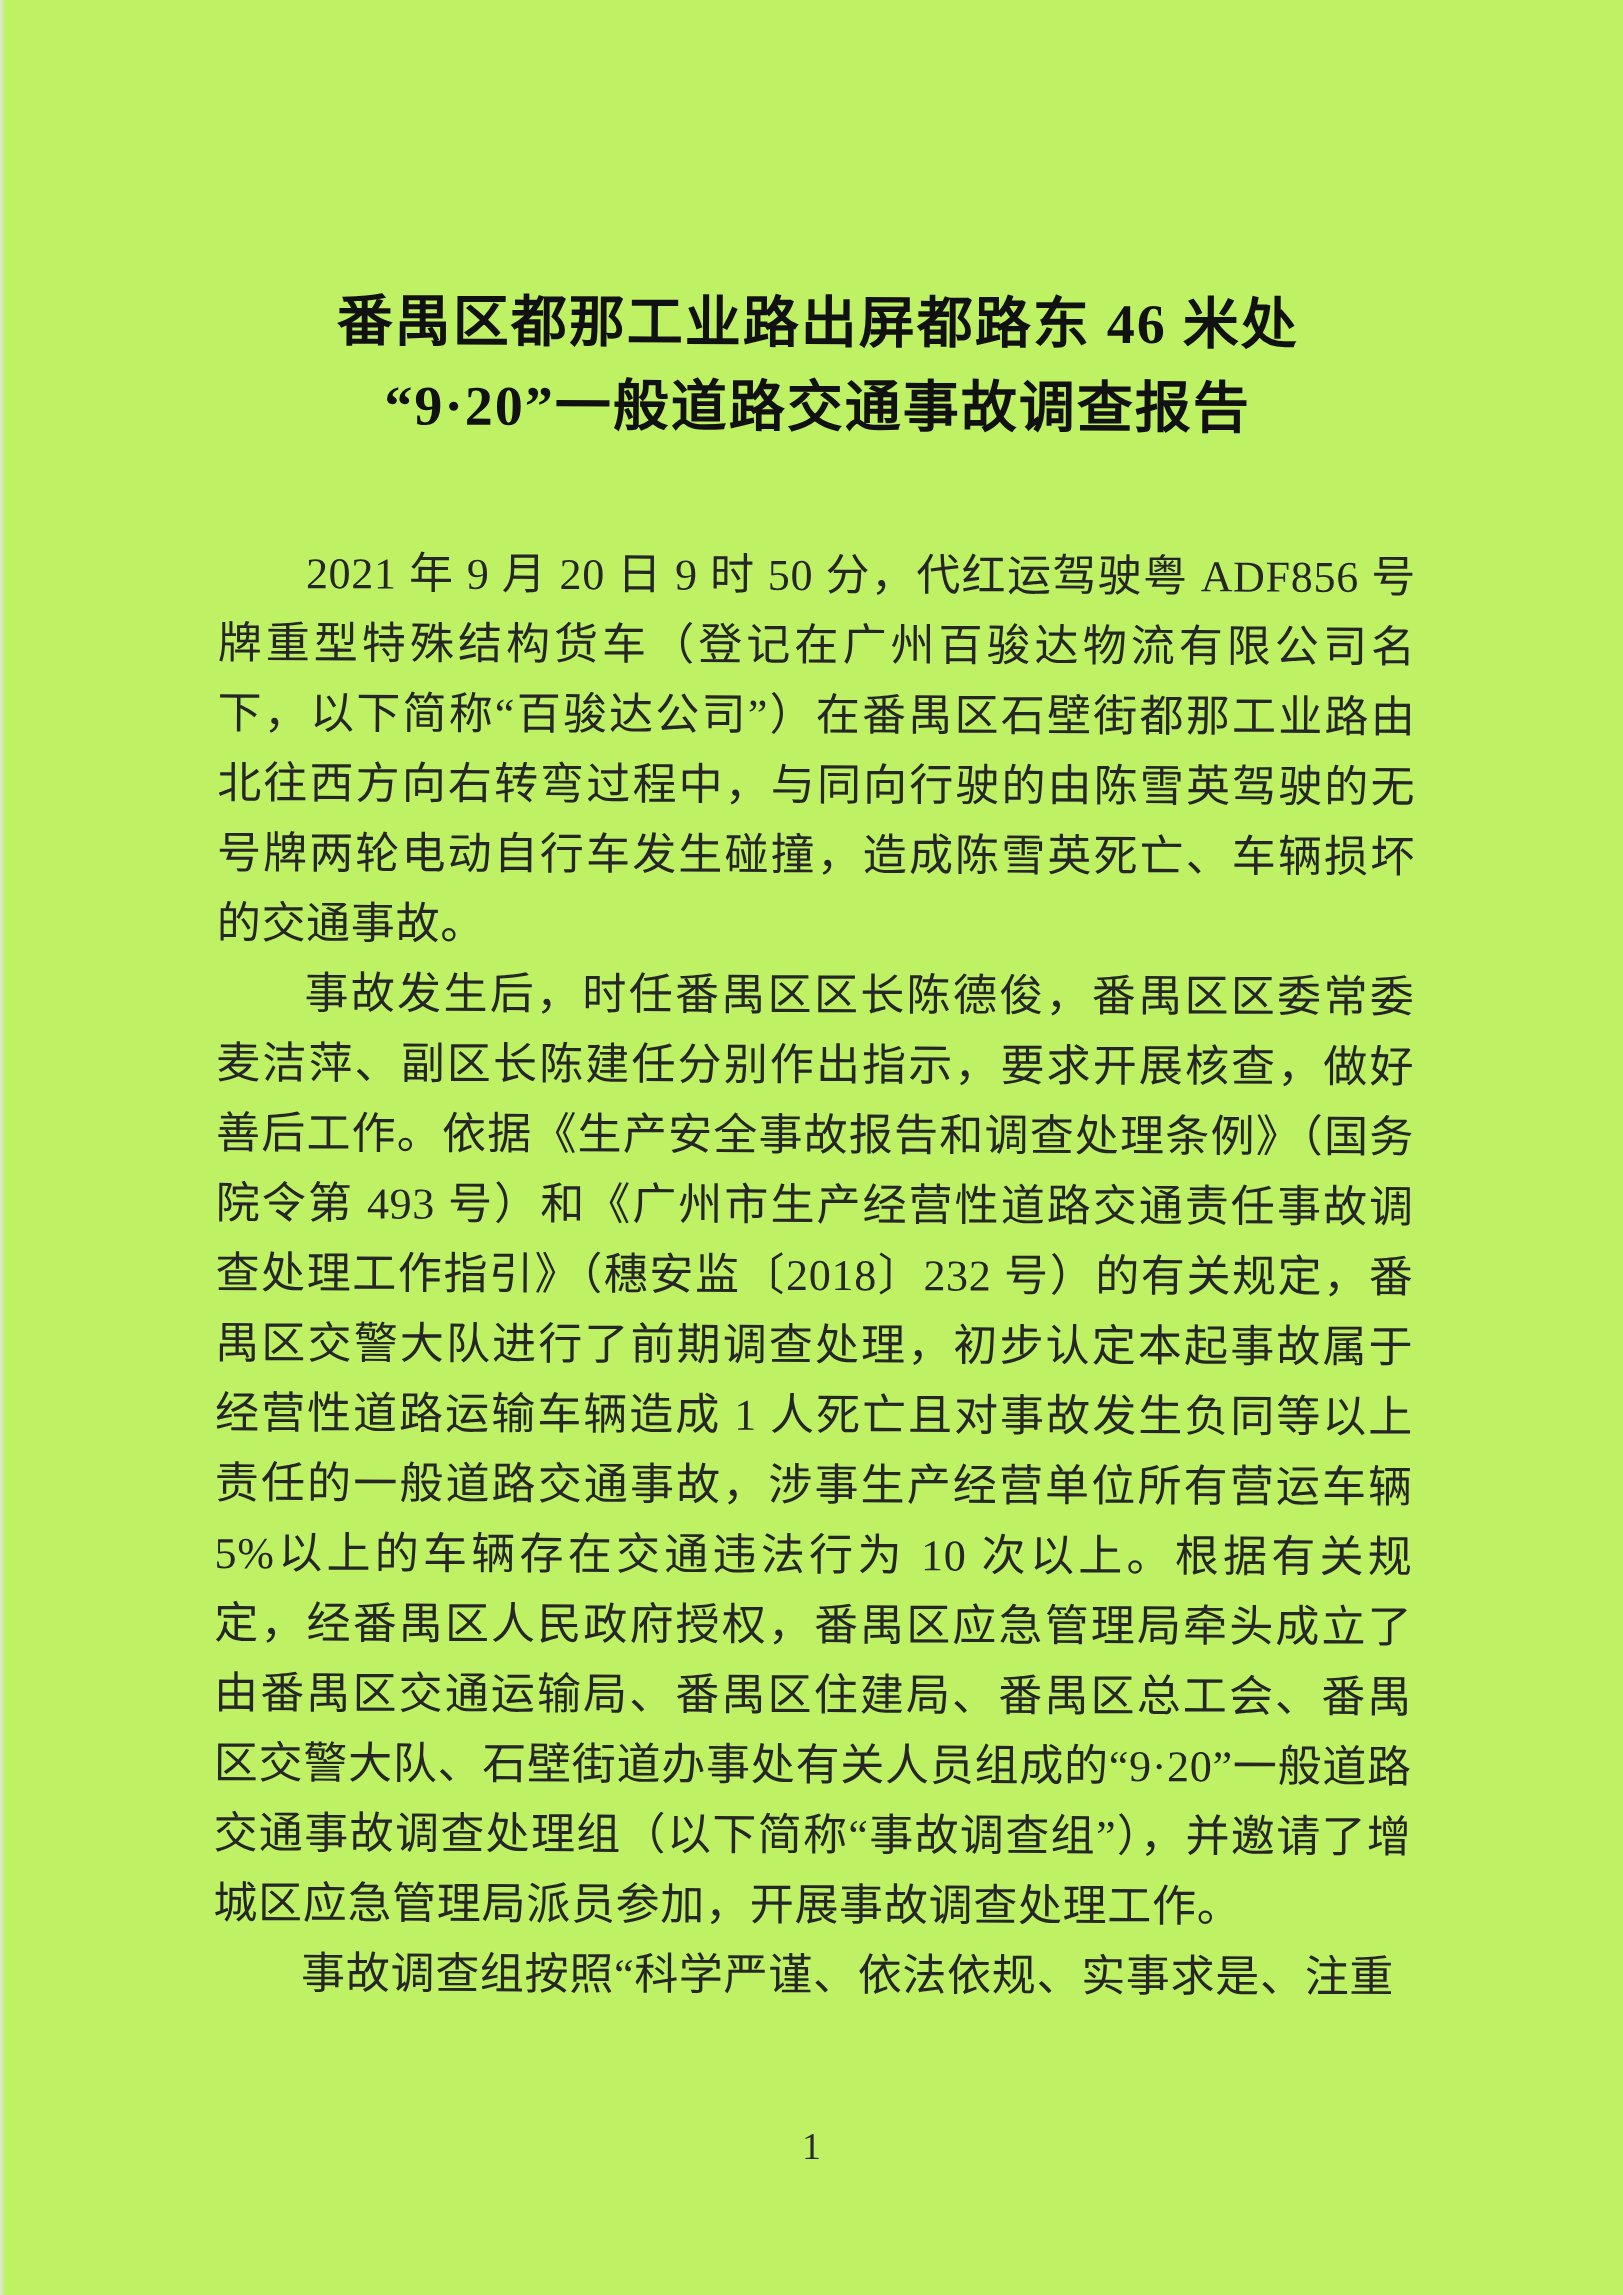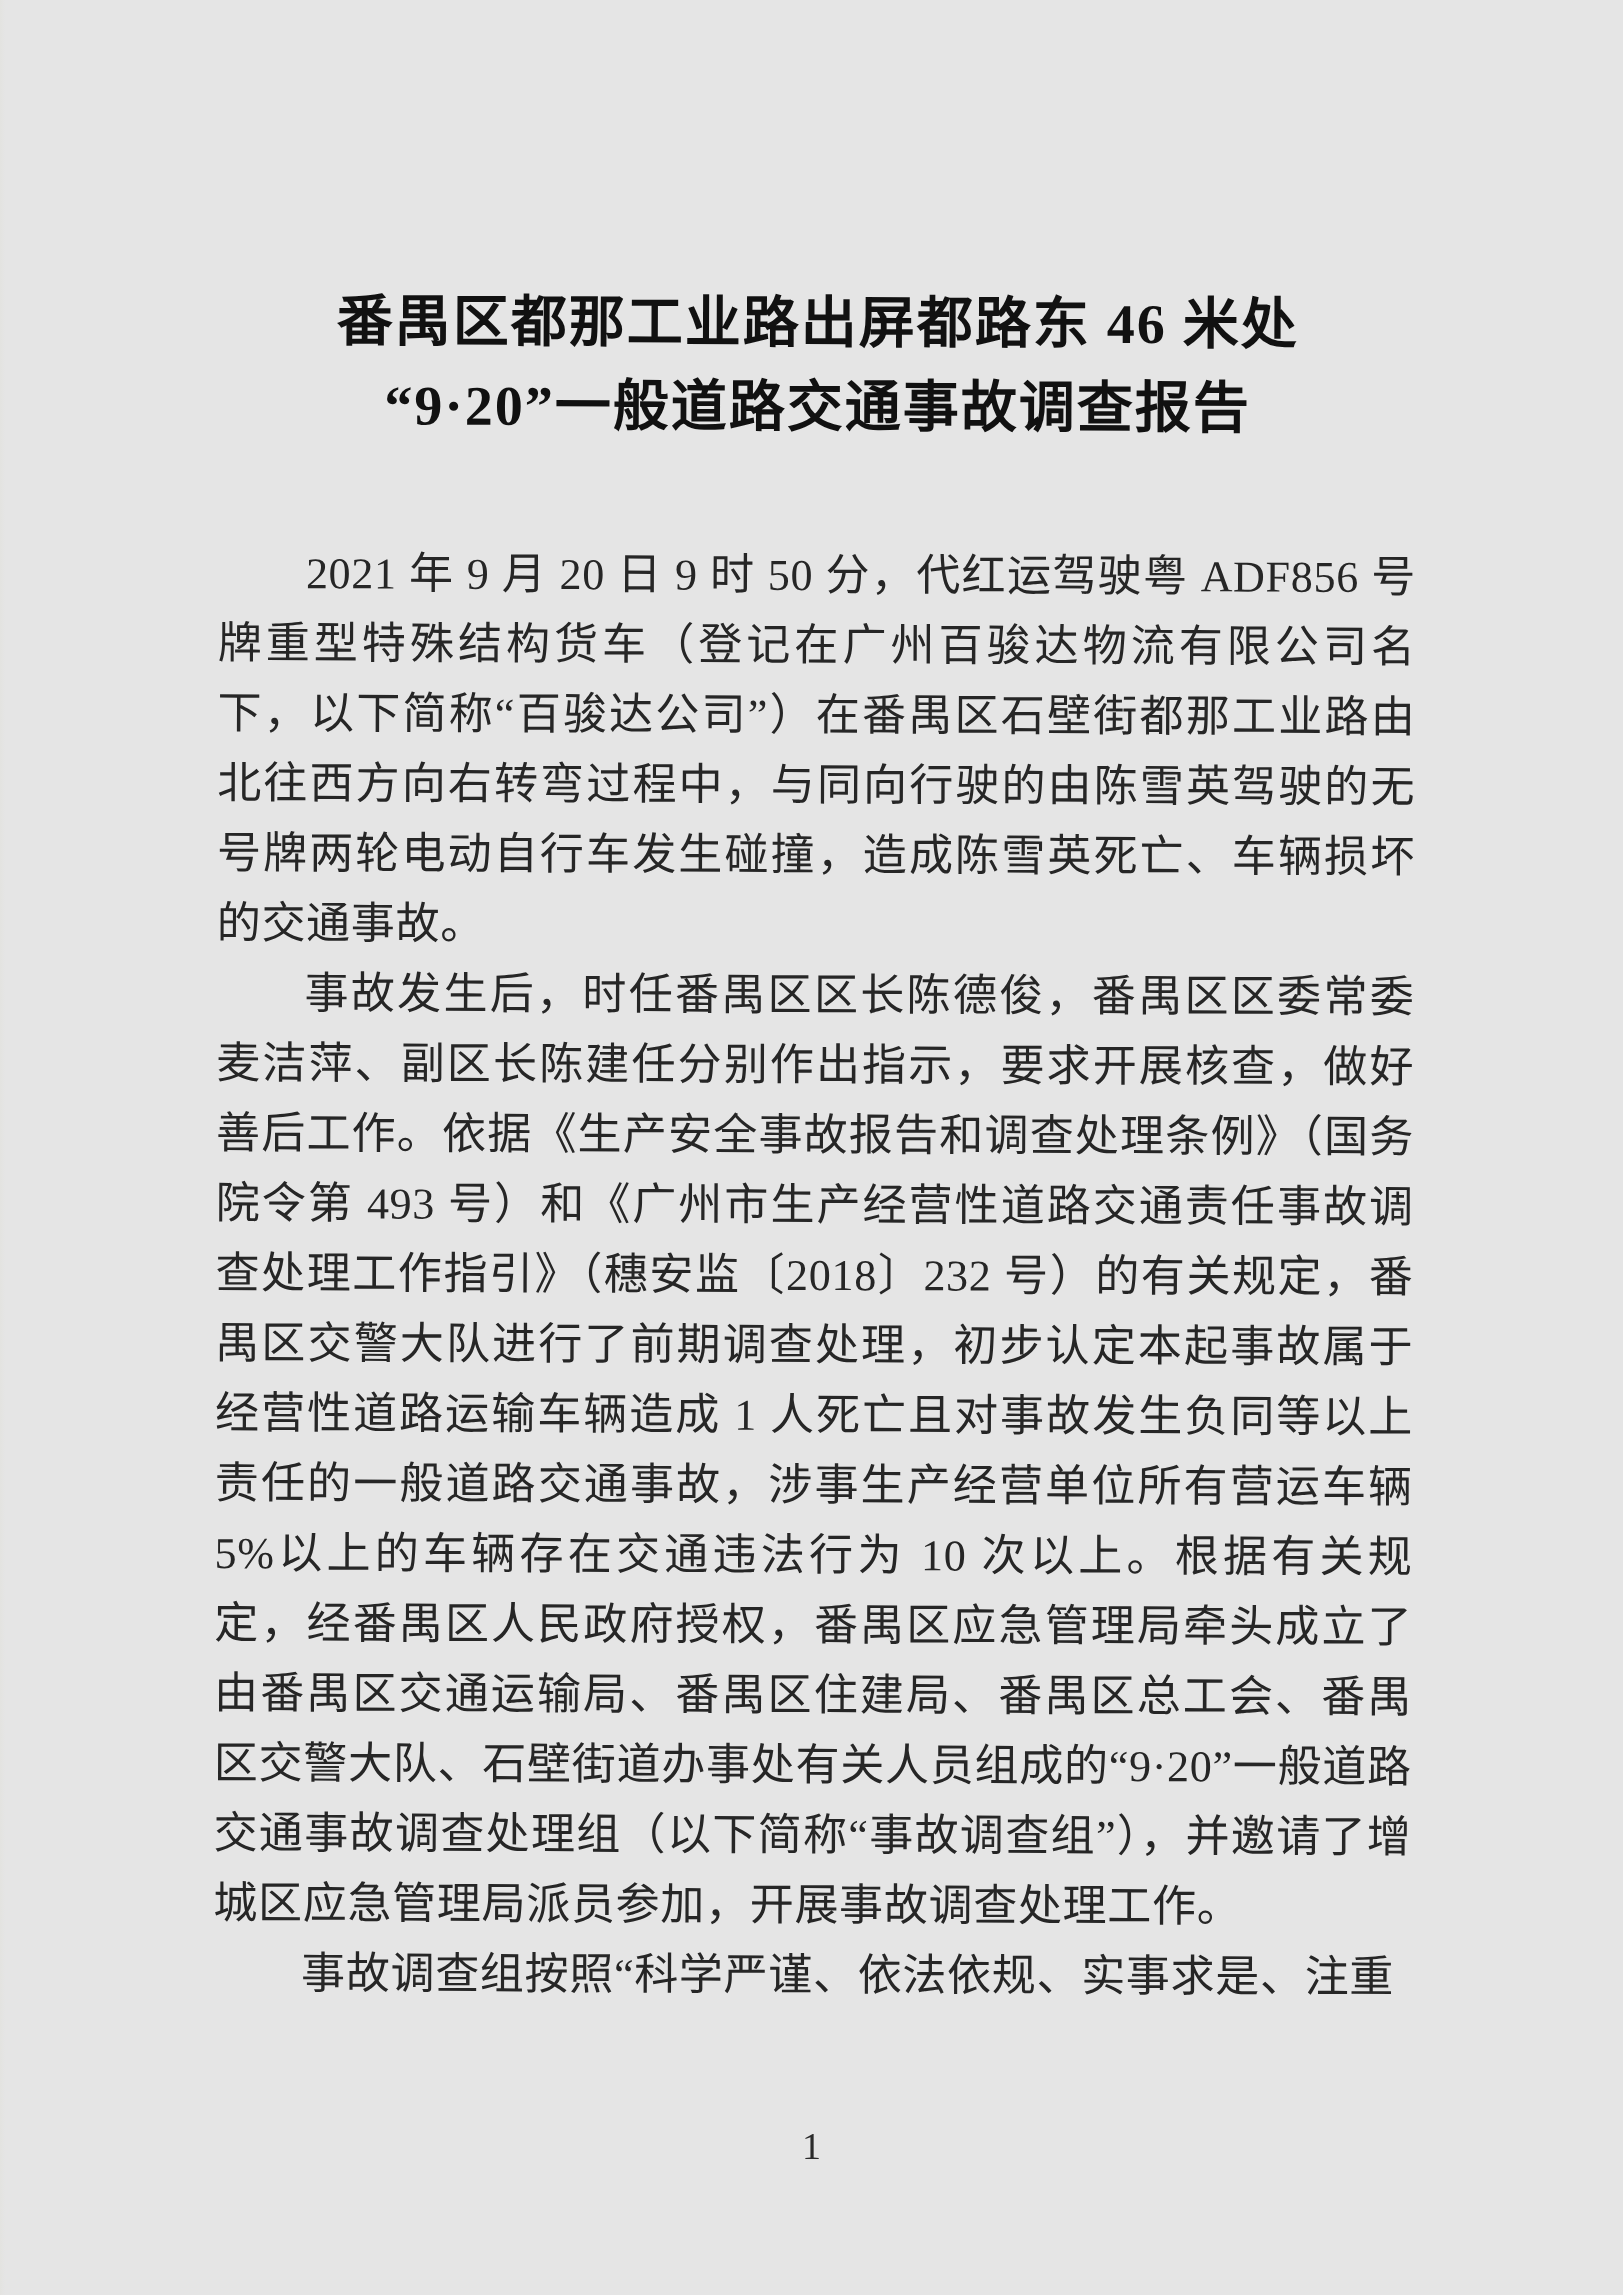--- a/index.html
+++ b/index.html
@@ -4,21 +4,21 @@
 <style>
   html, body {
     margin: 0;
     padding: 0;
     background: #ffffff;
   }
   .sheet {
     position: relative;
     width: 1623px;
     height: 2295px;
-    background: #e5e5e5;
+    background: #bef264;
     overflow: hidden;
     font-family: "Liberation Serif", "DejaVu Serif", serif;
     color: #1f1f1f;
   }
   
   .scan-edge {
     position: absolute;
     left: 0; top: 0;
     width: 4.6px; height: 100%;
     background: linear-gradient(to right, #e3e3e0, rgba(255,255,255,0));

